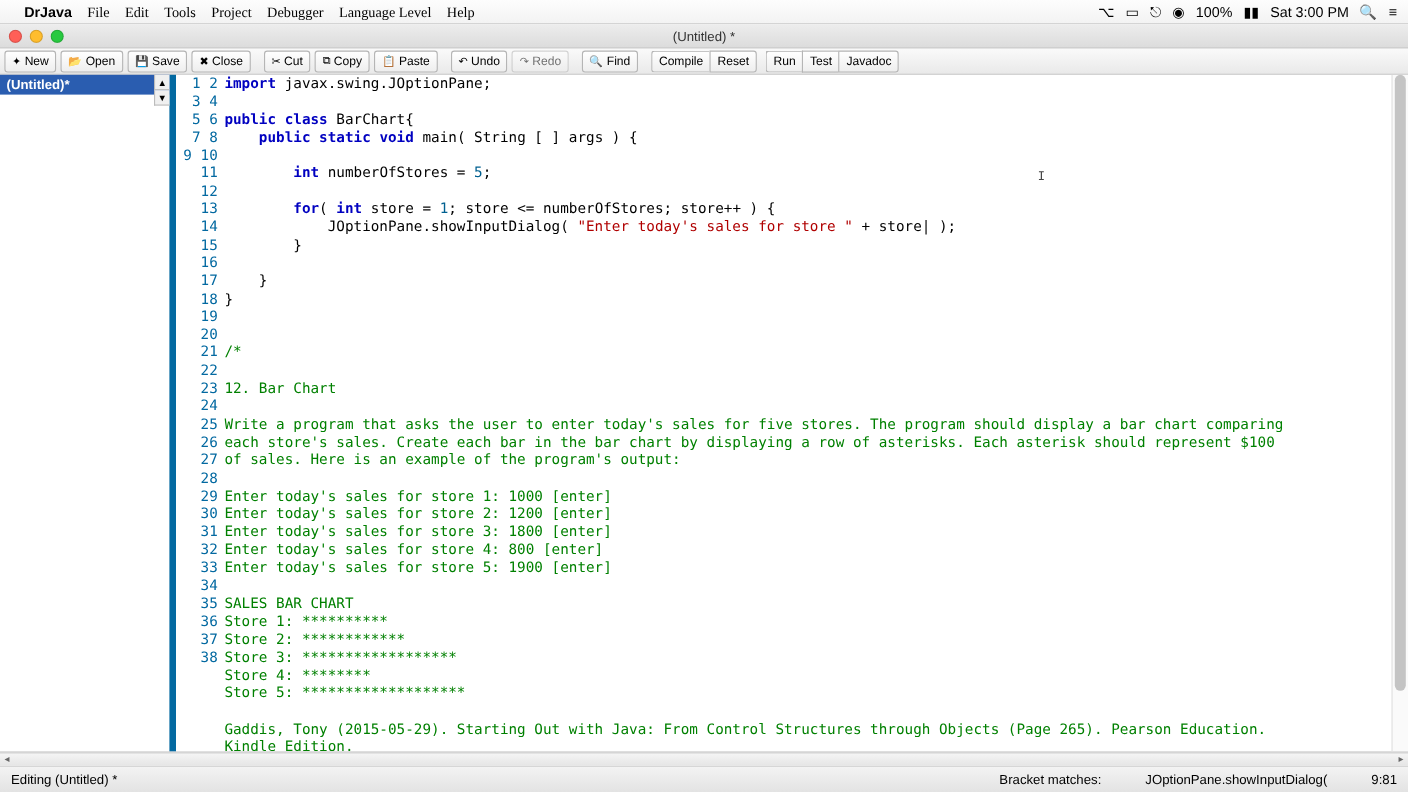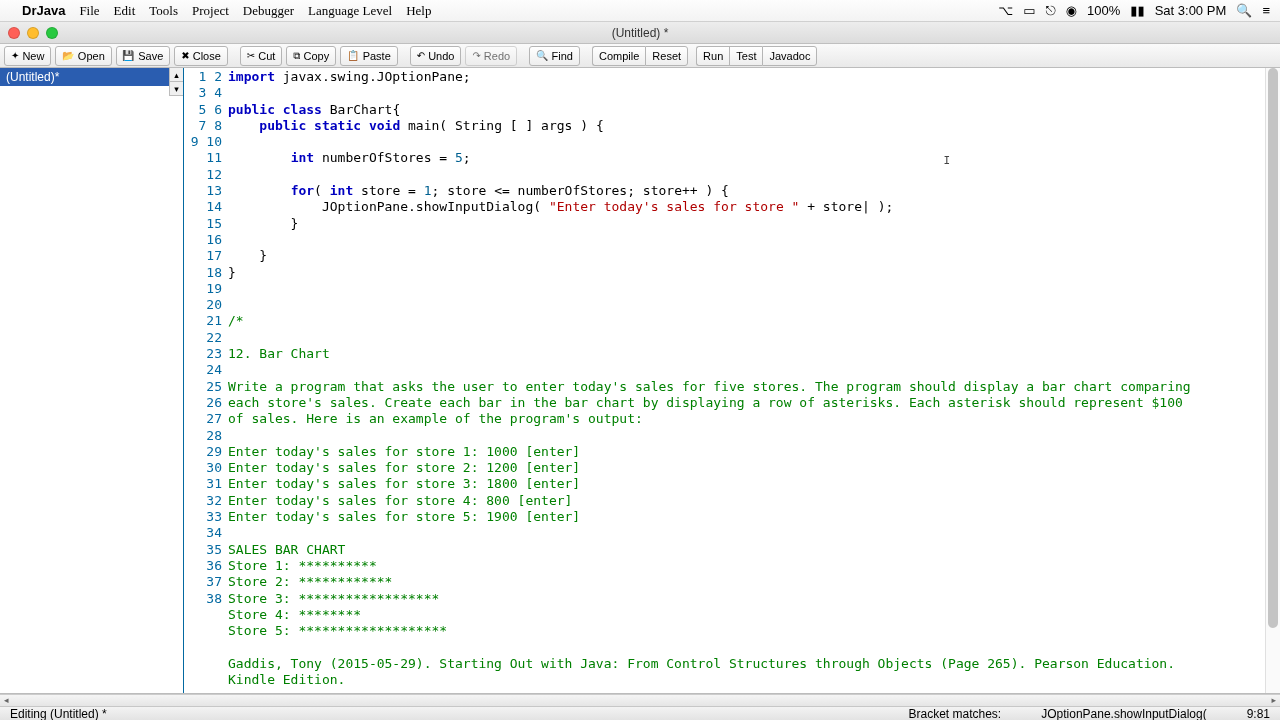--- a/index.html
+++ b/index.html
@@ -16,33 +16,33 @@
 .dot.red { background: #ff5f57; } .dot.yel { background: #ffbd2e; } .dot.grn { background: #28c940; }
 .titlebar .title { margin: 0 auto; font-size: 12px; color: #333; }
 .toolbar { height: 24px; background: linear-gradient(#fafafa,#e9e9e9); border-bottom: 1px solid #bcbcbc; display: flex; align-items: center; padding: 0 4px; gap: 0; }
 .tbtn { height: 20px; background: linear-gradient(#fff,#eee); border: 1px solid #b5b5b5; border-radius: 3px; padding: 0 6px; font-size: 11px; display: flex; align-items: center; gap: 3px; margin-right: 4px; cursor: default; }
 .tbtn .ic { font-size: 10px; }
 .tgroup { display: flex; margin-right: 8px; }
 .tgroup .tbtn { margin-right: 0; border-radius: 0; border-right: none; }
 .tgroup .tbtn:first-child { border-top-left-radius: 3px; border-bottom-left-radius: 3px; }
 .tgroup .tbtn:last-child { border-top-right-radius: 3px; border-bottom-right-radius: 3px; border-right: 1px solid #b5b5b5; }
 .main { flex: 1; display: flex; min-height: 0; border-bottom: 1px solid #bcbcbc; }
-.sidebar { width: 184px; background: #fff; border-right: 1px solid #0369a1; position: relative; }
+.sidebar { width: 160px; background: #fff; border-right: 6px solid #0369a1; position: relative; font-weight: bold; }
 .sidebar .file { background: #2a5db0; color: #fff; padding: 2px 6px; font-size: 12px; }
 .sidebar .sbicons { position: absolute; top: 0; right: 0; width: 14px; display: flex; flex-direction: column; }
 .sidebar .sbicons div { height: 14px; border-left: 1px solid #bcbcbc; border-bottom: 1px solid #bcbcbc; background: #f0f0f0; font-size: 9px; text-align: center; line-height: 14px; }
 .editor { flex: 1; display: flex; overflow: hidden; background: #fff; position: relative; }
 .gutter { width: 44px; background: #fff; text-align: right; padding-right: 6px; font-family: Menlo, Monaco, monospace; font-size: 13px; line-height: 16.3px; color: #0369a1; padding-top: 1px; }
 .code { flex: 1; font-family: Menlo, Monaco, monospace; font-size: 13px; line-height: 16.3px; white-space: pre; padding-top: 1px; overflow: hidden; }
 .kw { color: #0000c0; font-weight: 600; } .num { color: #006090; } .str { color: #b00000; } .cm { color: #008000; }
 .scrollbar { width: 15px; background: #fafafa; border-left: 1px solid #e0e0e0; position: relative; }
 .thumb { position: absolute; left: 2px; right: 2px; top: 0; height: 560px; background: #c4c4c4; border-radius: 6px; }
 .bottombar { height: 12px; background: linear-gradient(#f5f5f5,#e5e5e5); border-top: 1px solid #ccc; position: relative; }
 .bottombar .arrow { position: absolute; font-size: 9px; color: #666; }
-.status { height: 14px; background: linear-gradient(#f3f3f3,#e3e3e3); border-top: 1px solid #c7c7c7; display: flex; align-items: center; padding: 0 10px; font-size: 12px; }
+.status { height: 24px; background: linear-gradient(#f3f3f3,#e3e3e3); border-top: 1px solid #c7c7c7; display: flex; align-items: center; padding: 0 10px; font-size: 12px; }
 .status .spacer { flex: 1; }
 .status .sitem { margin-left: 40px; }
 .cursor-i { position: absolute; font-family: Menlo, monospace; font-size: 11px; color: #444; }
 </style>
 </head>
 <body>
 
 <div class="menubar">
   <span class="apple"></span>
   <span class="appname">DrJava</span>

